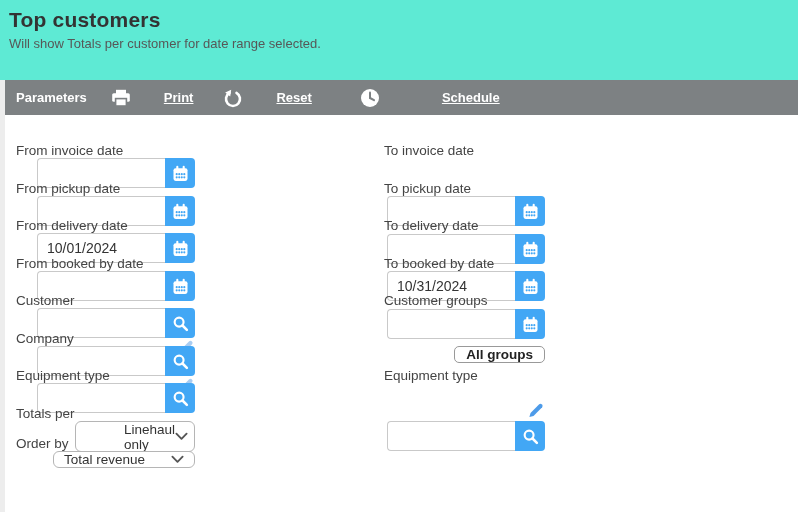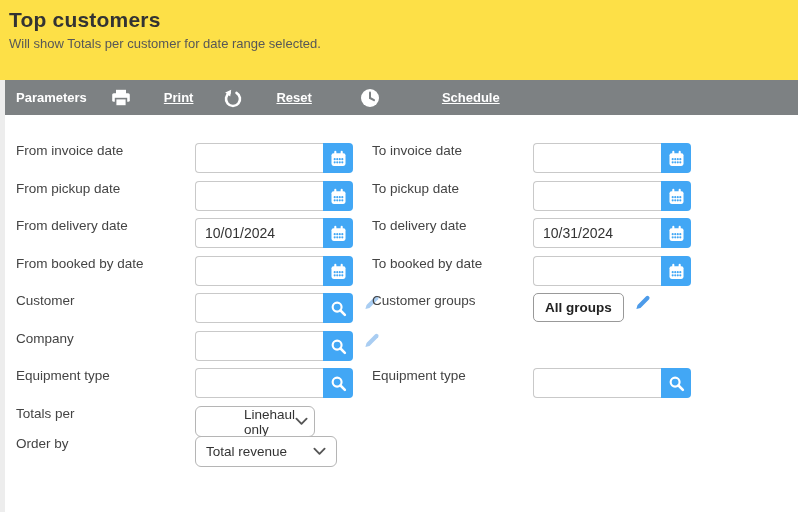--- a/index.html
+++ b/index.html
@@ -2,39 +2,39 @@
 <html><head>
 <meta charset="utf-8">
 <style>
   * { box-sizing: border-box; margin: 0; padding: 0; }
   html,body { width:798px; height:520px; }
   body {
     font-family: "Liberation Sans", "DejaVu Sans", sans-serif;
     background:#ffffff; position:relative; overflow:hidden; color:#444;
   }
   
-  .header { position:absolute; left:0; top:0; width:798px; height:80px; background:#fde047; padding:8px 0 0 9px; }
+  .header { position:absolute; left:0; top:0; width:798px; height:80px; background:#5eead4; padding:8px 0 0 9px; }
   .page-title { font-size:21px; font-weight:600; color:#333; letter-spacing:.2px; }
   .page-subtitle { font-size:13px; color:#575757; margin-top:4px; }
   
   .toolbar { position:absolute; left:5px; top:80px; width:793px; height:35px; background:#7d8183;
              display:flex; align-items:center; color:#fff; font-size:13px; padding-left:11px; }
   .tb-title { font-weight:bold;text-align:center; }
   .tb-btn { display:flex; align-items:center; gap:5px; cursor:pointer; color:#fff; text-decoration:none; }
   .tb-btn .tb-link { font-weight:bold; text-decoration:underline;padding-left:28px; }
   .tb-print { margin-left:24px; }
   .tb-reset { margin-left:30px; }
   .tb-schedule { margin-left:48px;gap:34px; }
   .tb-icon { display:inline-flex; align-items:center; justify-content:center; }
   
   .left-strip { position:absolute; left:0; top:80px; width:5px; height:432px; background:#ededed; }
   
-  .row { position:absolute; display:flex; align-items:flex-start; height:30px; }
+  .row { position:absolute; display:flex; align-items:flex-end; height:30px;flex-direction:column; }
   .row.left-col  { left:16px; }
-  .row.right-col { left:372px; }
+  .row.right-col { left:384px;gap:38px; }
   .lbl { font-size:13.5px; color:#444; }
   .left-col  .lbl { width:179px; }
   .right-col .lbl { width:161px; }
   .group { display:flex; width:158px; height:30px; }
   .txt { flex:1; min-width:0; height:30px; border:1px solid #c9c9c9; border-right:none;
          border-radius:4px 0 0 4px; padding:0 9px; font-size:14px; color:#333;
          font-family:"Liberation Sans", sans-serif; outline:none; background:#fff; }
   .icon-btn { width:30px; height:30px; border:none; background:#42a7f5; border-radius:0 4px 4px 0;
               display:flex; align-items:center; justify-content:center; cursor:pointer; flex:none; }
   .pencil { margin-left:9px; display:inline-flex; cursor:pointer; }

